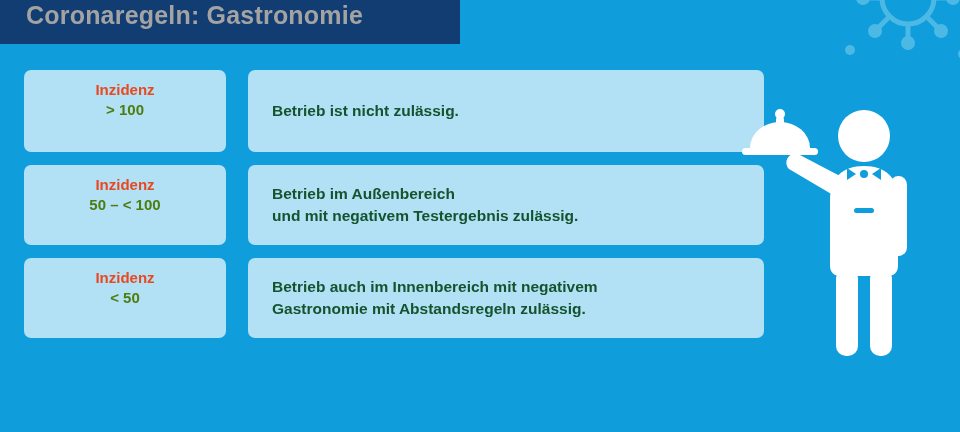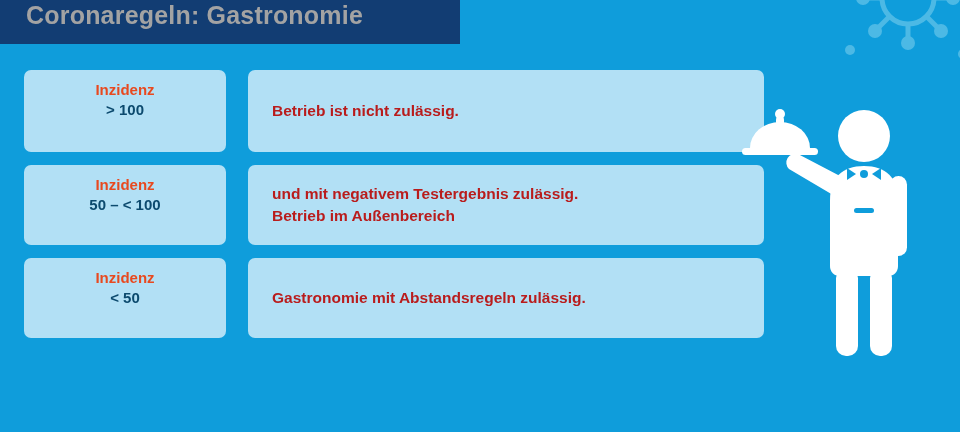--- a/index.html
+++ b/index.html
@@ -73,38 +73,38 @@
     box-sizing: border-box;
   }
   .inzidenz-label {
     color: #e8491f;
     font-size: 15px;
     font-weight: bold;
     line-height: 1.35;
     text-align: center;
   }
   .inzidenz-value {
-    color: #0c4a6e;
+    color: #4d7c0f;
     font-size: 15px;
     font-weight: bold;
     line-height: 1.35;
     text-align: center;
   }
   .rule-box {
     flex: 1;
     margin-left: 22px;
     background: #b2e0f5;
     border-radius: 7px;
     display: flex;
     align-items: center;
     padding: 10px 24px;
     box-sizing: border-box;
   }
   .rule-text {
-    color: #b91c1c;
+    color: #14532d;
     font-size: 15.5px;
     font-weight: bold;
     line-height: 1.42;
   }
   .row-1 .inzidenz-box, .row-1 .rule-box { height: 82px; }
   .row-2 .inzidenz-box, .row-2 .rule-box { height: 80px; }
   .row-3 .inzidenz-box, .row-3 .rule-box { height: 80px; }
 
   
   .waiter {
@@ -164,33 +164,34 @@
       </div>
     </div>
 
     <div class="row row-2">
       <div class="inzidenz-box">
         <span class="inzidenz-label">Inzidenz</span>
         <span class="inzidenz-value">50 – &lt; 100</span>
       </div>
       <div class="rule-box">
         <div class="rule-text">
+          <div>Betrieb im Außenbereich</div>
           <div>und mit negativem Testergebnis zulässig.</div>
-          <div>Betrieb im Außenbereich</div>
         </div>
       </div>
     </div>
 
     <div class="row row-3">
       <div class="inzidenz-box">
         <span class="inzidenz-label">Inzidenz</span>
         <span class="inzidenz-value">&lt; 50</span>
       </div>
       <div class="rule-box">
         <div class="rule-text">
+          <div>Betrieb auch im Innenbereich mit negativem</div>
           <div>Gastronomie mit Abstandsregeln zulässig.</div>
         </div>
       </div>
     </div>
 
   </div>
 
   <svg class="waiter" viewBox="0 0 190 258" aria-hidden="true">
     <g fill="#ffffff">
 

